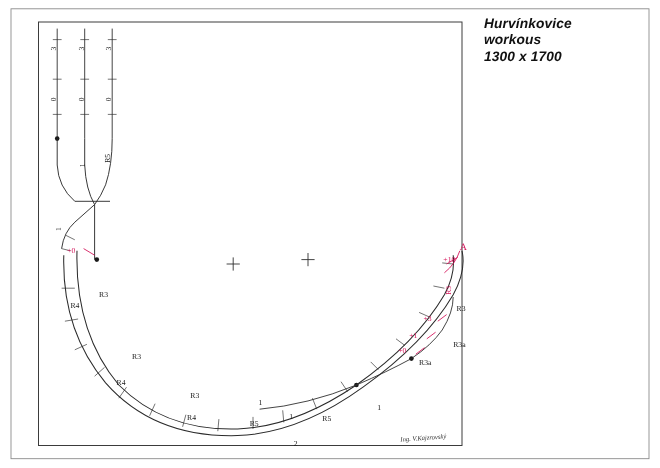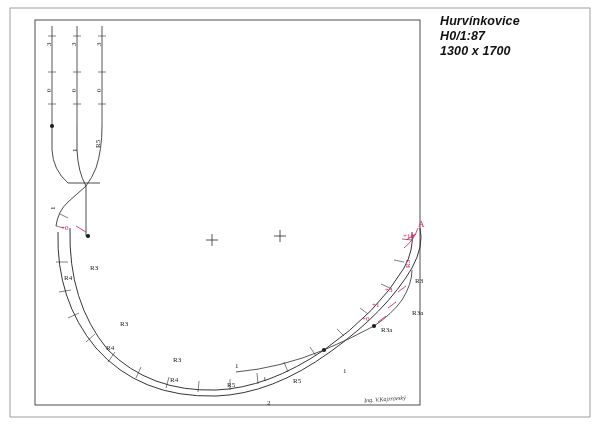--- a/index.html
+++ b/index.html
@@ -166,21 +166,21 @@
     <g stroke="#2b2b2b" stroke-width="0.8">
       <line x1="206" y1="240" x2="218" y2="240"></line>
       <line x1="212" y1="234" x2="212" y2="246"></line>
       <line x1="274" y1="236" x2="286" y2="236"></line>
       <line x1="280" y1="230" x2="280" y2="242"></line>
     </g>
   </svg>
 
   <div class="title-block">
     <div>Hurvínkovice</div>
-    <div>H0/1:87</div>
+    <div>workous</div>
     <div>1300 x 1700</div>
   </div>
 
   <div class="sign">Ing. V.Kajzrovský</div>
 
   <div class="lbl rot90" style="left:45px; top:46px;">3</div>
   <div class="lbl rot90" style="left:70px; top:46px;">3</div>
   <div class="lbl rot90" style="left:95px; top:46px;">3</div>
   <div class="lbl rot90" style="left:45px; top:92px;">0</div>
   <div class="lbl rot90" style="left:70px; top:92px;">0</div>

